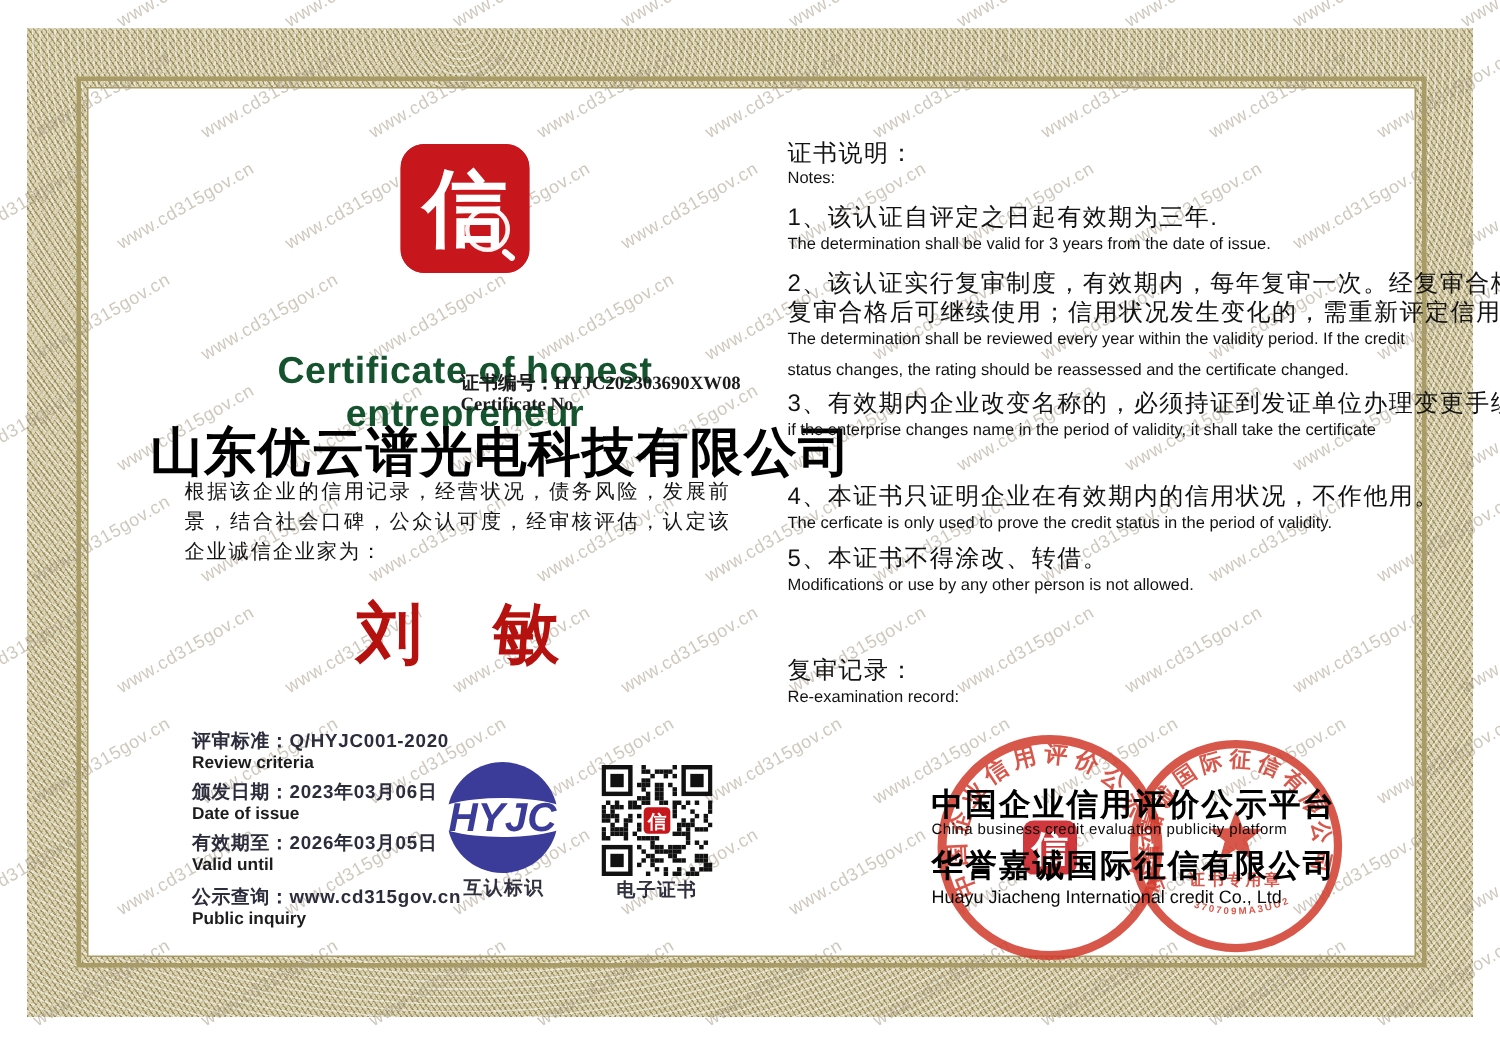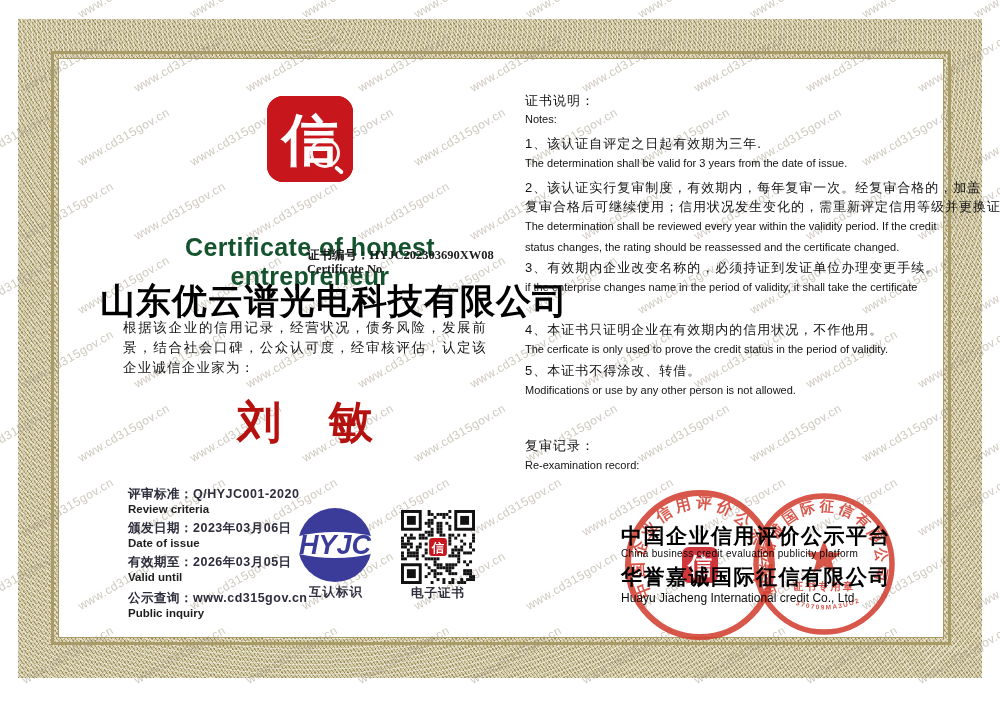--- a/index.html
+++ b/index.html
@@ -35,21 +35,21 @@
   .statement{left:123px;top:318px;width:364px;font-size:13.5px;color:#141414;letter-spacing:1.2px;
     line-height:20px;text-align:justify;}
   .holder{left:100px;top:393px;width:410px;text-align:center;font-family:"DejaVu Serif","Liberation Serif",serif;
     font-size:44px;font-weight:bold;color:#b5120f;letter-spacing:16px;text-indent:16px;white-space:nowrap;}
   
   .d-zh{left:128px;font-size:12.5px;font-weight:600;color:#2c2c3c;letter-spacing:.5px;white-space:nowrap;}
   .d-en{left:128px;font-size:11.5px;font-weight:bold;color:#1d1d1d;white-space:nowrap;}
   .badge-label{font-size:12.5px;color:#30303f;font-weight:600;text-align:center;letter-spacing:1px;}
   
   .note{left:525px;width:380px;font-size:11px;color:#121212;white-space:nowrap;}
-  .note.zh{font-size:13px;letter-spacing:1px;}
+  .note.zh{font-size:16px;letter-spacing:1px;}
   .iss-zh{left:621px;font-size:21px;font-weight:bold;color:#000;letter-spacing:1.5px;white-space:nowrap;}
   .iss-en{left:621px;font-weight:normal;color:#0a0a0a;white-space:nowrap;}
   #seals{mix-blend-mode:multiply;}
 </style>
 </head>
 <body>
 
 <div class="band"></div>
 <div class="inner"></div>
 <div id="wm">

